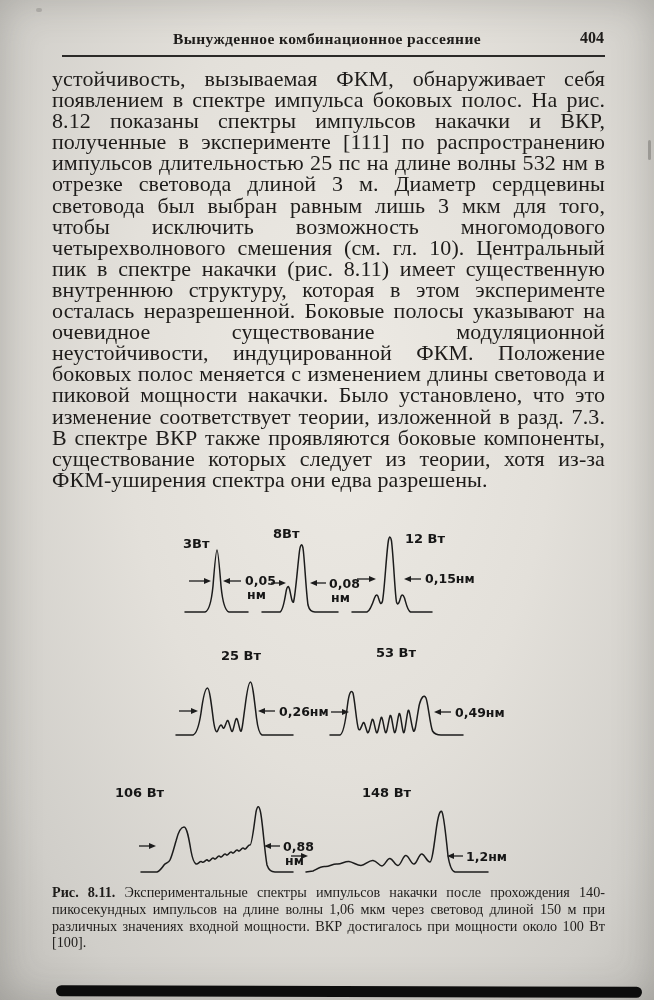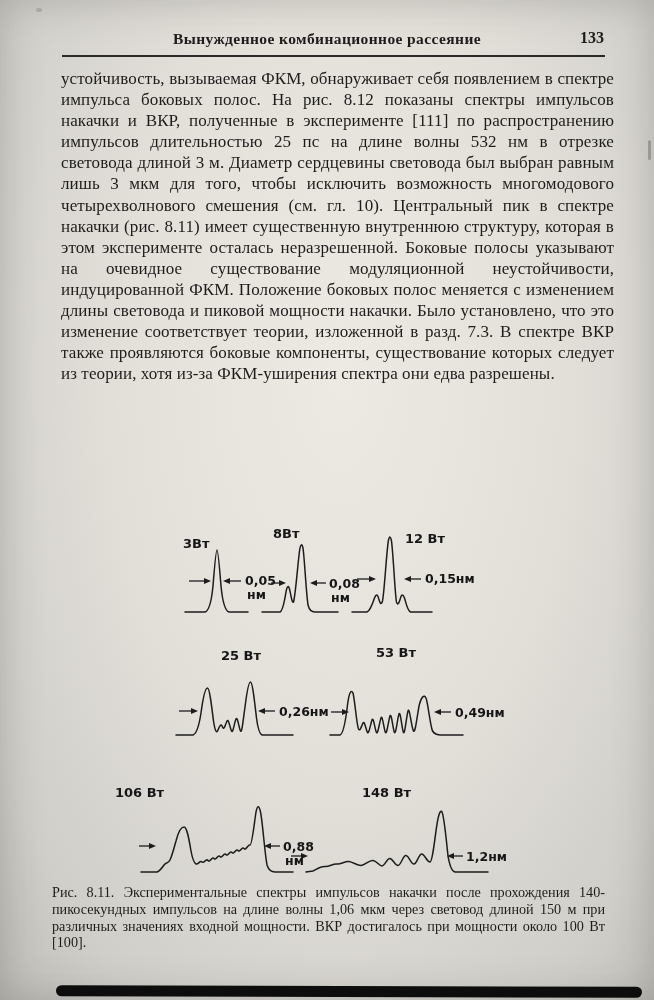--- a/index.html
+++ b/index.html
@@ -9,50 +9,50 @@
     font-family:"Liberation Serif", serif; color:#1e1c1a;
     box-shadow: inset 0 0 40px rgba(60,58,54,.25);
   }
   .rh-title {
     position:absolute; top:30px; left:0; width:654px; text-align:center;
     font-weight:bold; font-size:15.5px; letter-spacing:.4px;
   }
   .rh-page { position:absolute; top:29px; right:50px; font-weight:bold; font-size:16px; }
   .rule { position:absolute; top:55px; left:62px; width:543px; height:2px; background:#2b2a28; }
   .body-text {
-    position:absolute; top:68px; left:61px; width:553px;
-    font-size:17px; line-height:21.1px; text-align:justify; letter-spacing:.1px;
+    position:absolute; top:68px; left:52px; width:553px;
+    font-size:22px; line-height:21.1px; text-align:justify; letter-spacing:.1px;
   }
   .body-text p { margin:0; }
   .body-text p.indent { text-indent:24px; }
   .figure-svg { position:absolute; top:505px; left:0; }
   .spec { fill:none; stroke:#1c1c1c; stroke-width:1.5; stroke-linejoin:round; stroke-linecap:round; }
   .ann  { stroke:#1c1c1c; stroke-width:1.3; }
   .ah   { fill:#1c1c1c; }
   .flabel { font-family:"DejaVu Sans", sans-serif; font-size:13px; font-weight:600; fill:#161616; }
   .wlabel { font-family:"DejaVu Sans", sans-serif; font-size:12.5px; font-weight:600; fill:#161616; }
   .caption {
     position:absolute; top:884px; left:52px; width:553px;
     font-size:14.2px; line-height:16.8px; text-align:justify;
   }
-  .caption b { font-weight:normal; }
+  .caption b { font-weight:bold; }
   .scan-bar {
     position:absolute; top:986px; left:56px; width:586px; height:11px;
     background:#0d0d0d; border-radius:6px; transform:rotate(.15deg);
   }
   .artifact-1 { position:absolute; top:140px; right:3px; width:3px; height:20px; background:#84837e; border-radius:2px; opacity:.65; }
   .artifact-2 { position:absolute; top:8px; left:36px; width:6px; height:4px; background:#8d8c87; border-radius:2px; opacity:.5; }
 </style>
 </head>
 <body>
 
 <div class="page">
 
   <div class="rh-title">Вынужденное комбинационное рассеяние</div>
-  <div class="rh-page">133</div>
+  <div class="rh-page">404</div>
   <div class="rule"></div>
 
   <div class="body-text">
     <p>устойчивость, вызываемая ФКМ, обнаруживает себя появлением в спектре импульса боковых полос. На рис. 8.12 показаны спектры импульсов накачки и ВКР, полученные в эксперименте [111] по распространению импульсов длительностью 25 пс на длине волны 532 нм в отрезке световода длиной 3 м. Диаметр сердцевины световода был выбран равным лишь 3 мкм для того, чтобы исключить возможность многомодового четырехволнового смешения (см. гл. 10). Центральный пик в спектре накачки (рис. 8.11) имеет существенную внутреннюю структуру, которая в этом эксперименте осталась неразрешенной. Боковые полосы указывают на очевидное существование модуляционной неустойчивости, индуцированной ФКМ. Положение боковых полос меняется с изменением длины световода и пиковой мощности накачки. Было установлено, что это изменение соответствует теории, изложенной в разд. 7.3. В спектре ВКР также проявляются боковые компоненты, существование которых следует из теории, хотя из-за ФКМ-уширения спектра они едва разрешены.</p>
   </div>
 
   <svg class="figure-svg" width="654" height="378" viewBox="0 0 654 378">
 
     <g>
       <path class="spec" d="M185,107 L205,107 C209,106 211.5,96 213,81 C214.5,62 216,45 217,45 C218,45 219.5,62 221,81 C222.5,96 225,106 229,107 L248,107"></path>

